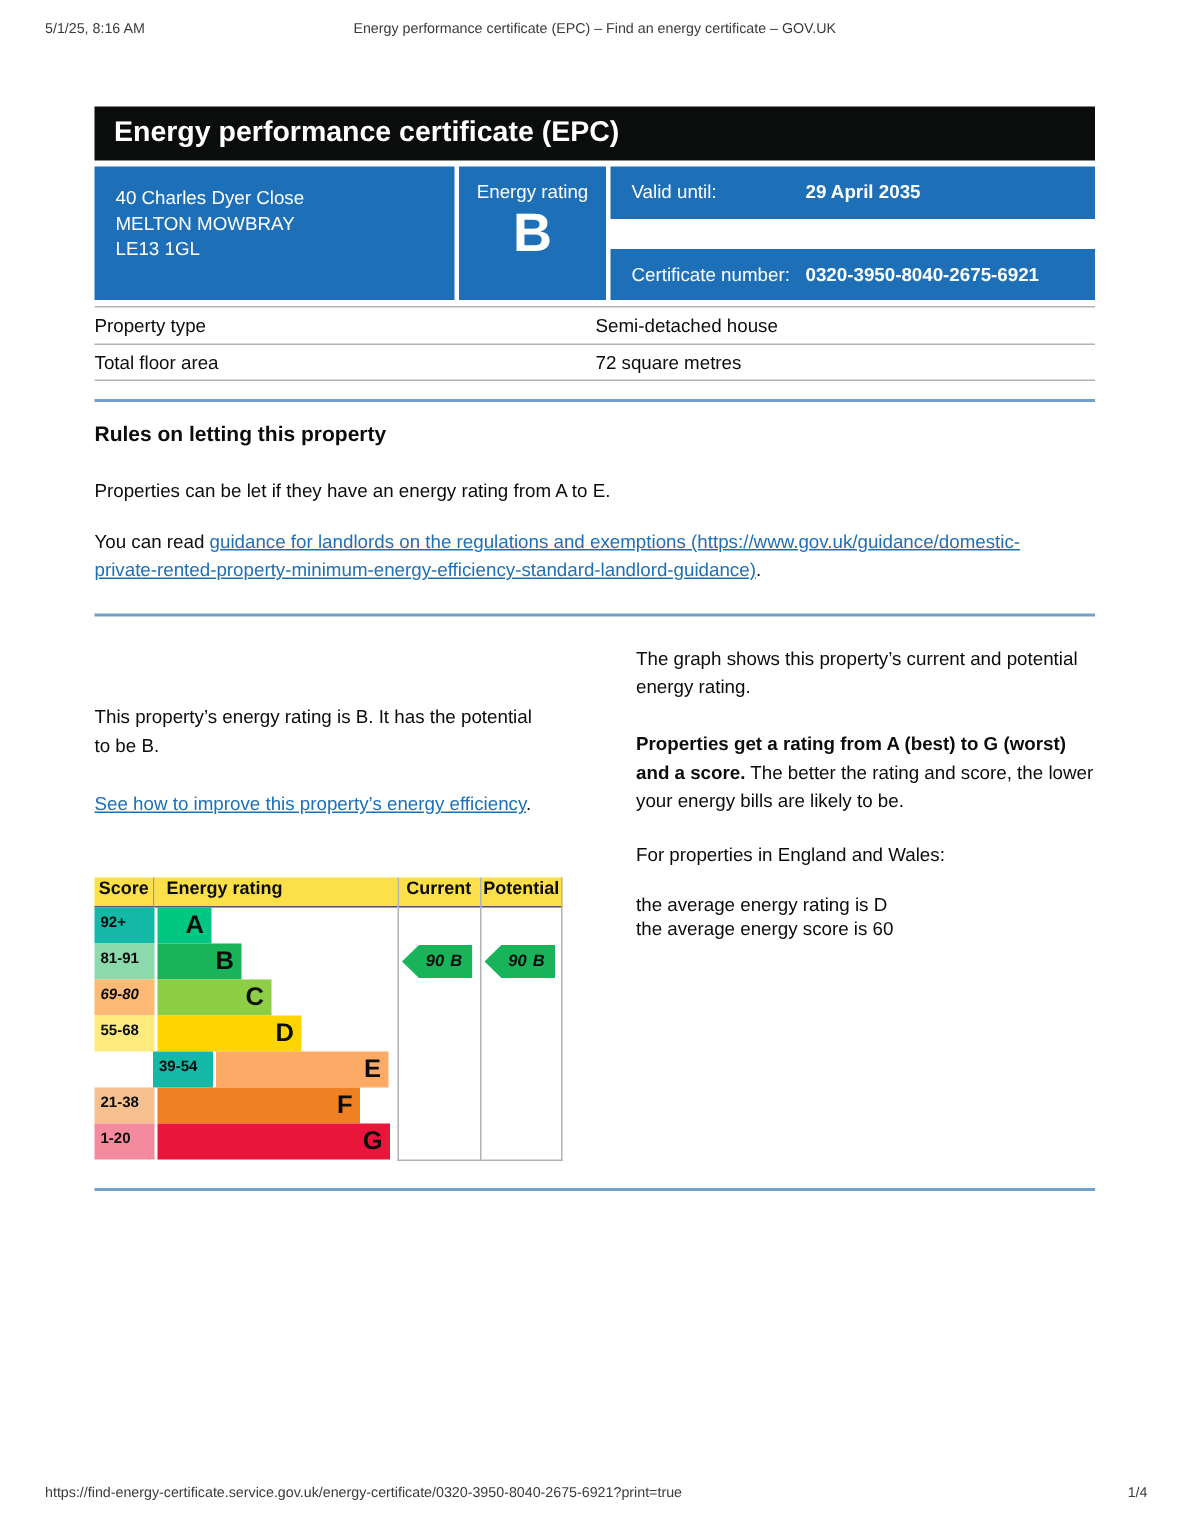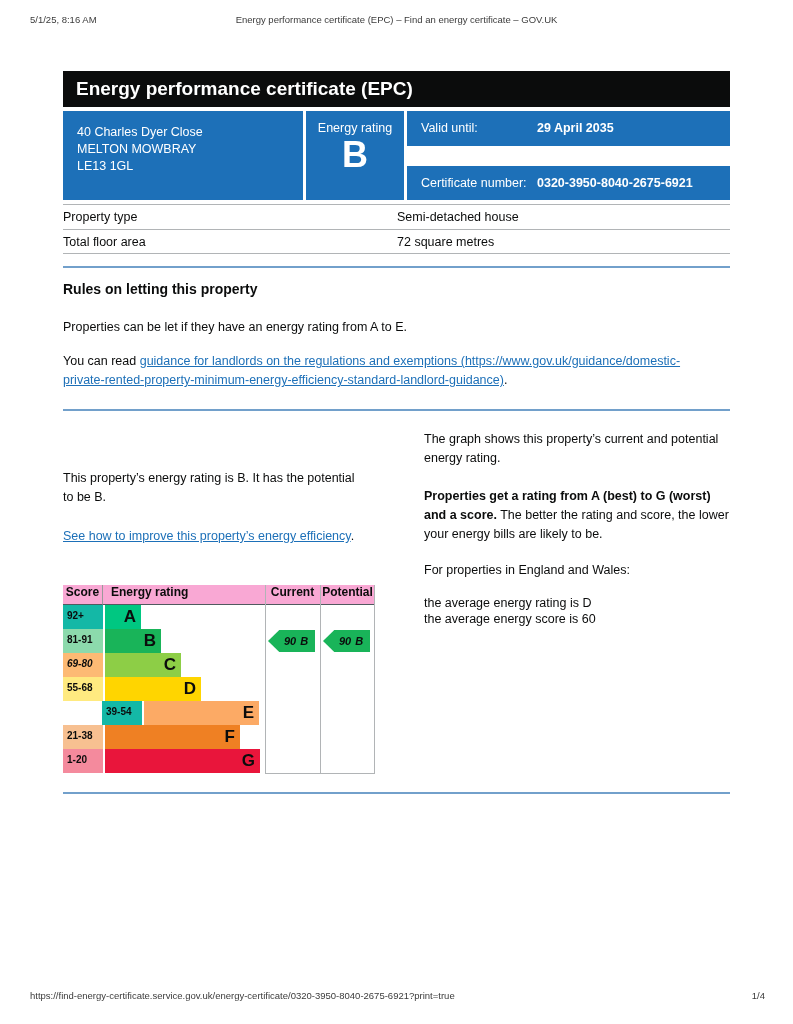--- a/index.html
+++ b/index.html
@@ -55,21 +55,21 @@
   #ers-h{position:absolute;left:63px;top:422px;}
   #ers-p1{position:absolute;left:63px;top:469px;width:300px;}
   #ers-link{position:absolute;left:63px;top:527px;width:300px;}
   #g-p1{position:absolute;left:424px;top:430px;width:306px;}
   #g-p2{position:absolute;left:424px;top:487px;width:312px;}
   #g-p3{position:absolute;left:424px;top:561px;width:306px;}
   #g-avg{position:absolute;left:424px;top:595px;width:306px;line-height:16px;}
 
   
   #epc{position:absolute;left:63px;top:585px;width:312px;height:189px;font-size:12px;}
-  .epc-head{position:absolute;top:0;left:0;height:20px;font-weight:bold;border-bottom:1px solid #505a5f;background:#f9a8d4;}
+  .epc-head{position:absolute;top:0;left:0;height:20px;font-weight:bold;border-bottom:1px solid #505a5f;background:#fde047;}
   #eh-score{width:40px;text-align:center;border-right:1px solid #9a9a9a;}
   #eh-rating{left:40px;width:162px;padding-left:8px;}
   #eh-current{left:202px;width:55px;text-align:center;}
   #eh-potential{left:257px;width:55px;text-align:center;}
   .epc-rows{position:absolute;left:0;top:20px;width:202px;}
   .epc-row{display:flex;height:24px;}
   .epc-score{width:40px;font-size:10px;font-weight:bold;padding:5px 0 0 4px;}
   .epc-bar{height:24px;margin-left:2px;text-align:right;font-weight:bold;font-size:17px;line-height:24px;padding-right:5px;color:#0b0c0c;}
   .epc-col{position:absolute;top:0;height:189px;border-left:1px solid var(--tborder);border-bottom:1px solid var(--tborder);}
   #col-cur{left:202px;width:55px;}

